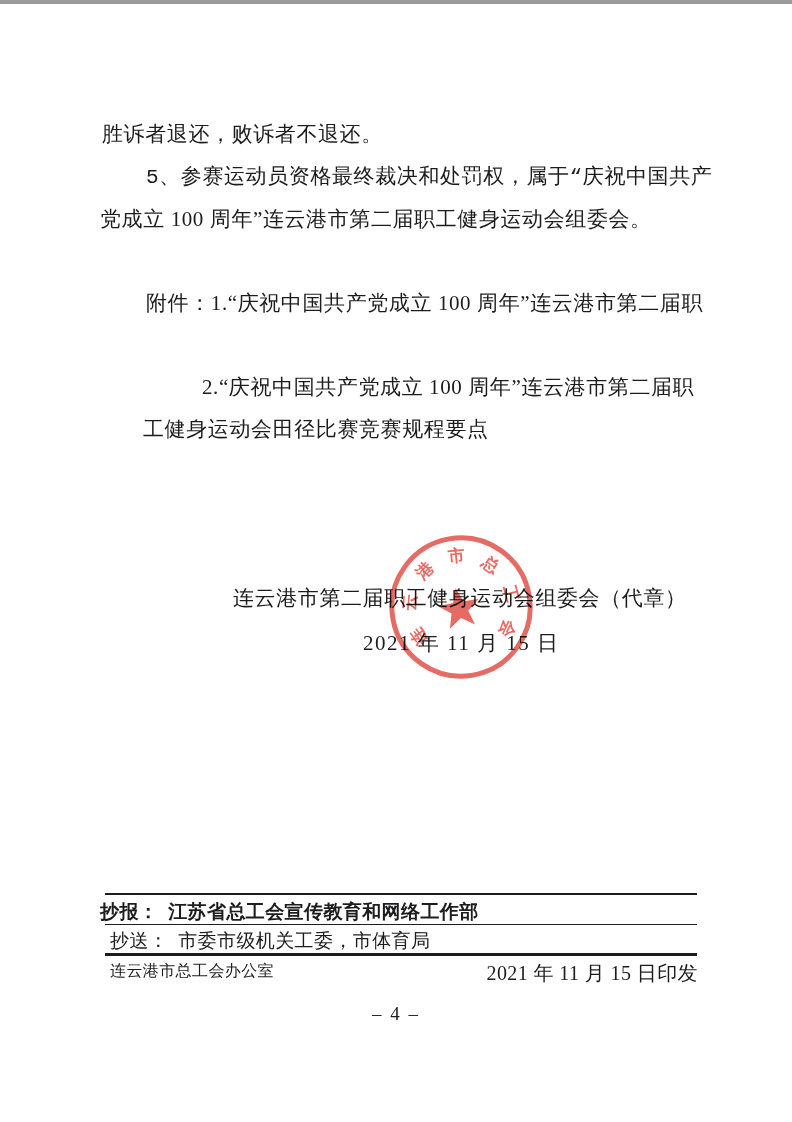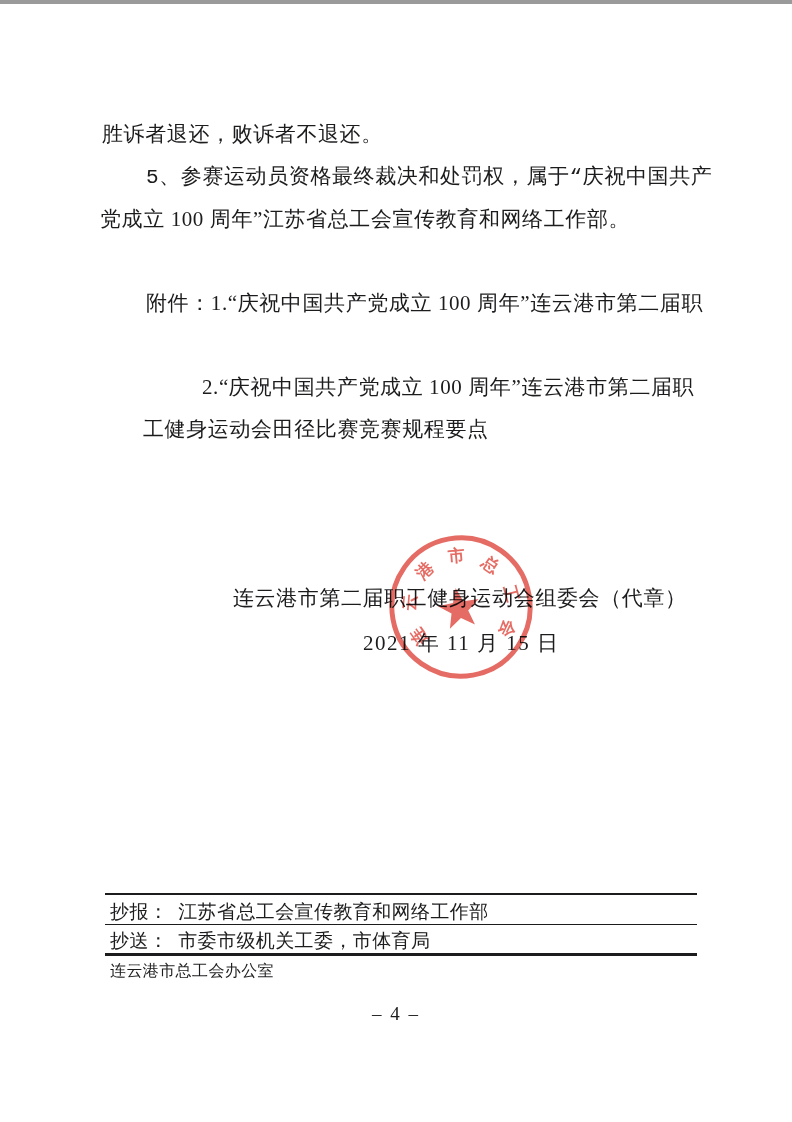--- a/index.html
+++ b/index.html
@@ -58,40 +58,40 @@
   .rule {
     position: absolute;
     left: 105px;
     width: 592px;
     background: #1c1c1e;
   }
   .rule1 { top: 889px; height: 2px; }
   .rule2 { top: 920px; height: 1px; }
   .rule3 { top: 949px; height: 3px; }
   .ftr { font-size: 19px; letter-spacing: 0.4px; }
-  .ftr-copy-report { left: 110px; top: 898px; }
+  .ftr-copy-report { left: 100px; top: 898px; font-weight: bold; }
   .ftr-copy-send   { left: 110px; top: 927px; }
   .ftr-office      { left: 110px; top: 959px; font-size: 16px; }
   .ftr-printdate   { top: 959px; right: 94px; left: auto; font-size: 20px; }
   .page-number {
     left: 0; right: 0; top: 1000px;
     text-align: center;
     font-size: 19px;
     letter-spacing: 2px;
   }
   .label-gap { display: inline-block; width: 10px; }
 </style>
 </head>
 <body>
 
 <div id="page">
 
   <div class="txt body-line1">胜诉者退还，败诉者不退还。</div>
   <div class="txt body-line2">5、参赛运动员资格最终裁决和处罚权，属于“庆祝中国共产</div>
-  <div class="txt body-line3">党成立 100 周年”江苏省总工会宣传教育和网络工作部。</div>
+  <div class="txt body-line3">党成立 100 周年”连云港市第二届职工健身运动会组委会。</div>
 
   <div class="txt att-line1">附件：1.“庆祝中国共产党成立 100 周年”连云港市第二届职</div>
   <div class="txt att-line3">2.“庆祝中国共产党成立 100 周年”连云港市第二届职</div>
   <div class="txt att-line4">工健身运动会田径比赛竞赛规程要点</div>
 
   <div class="txt sig-org">连云港市第二届职工健身运动会组委会（代章）</div>
   <div class="txt sig-date">2021 年 11 月 15 日</div>
 
   <div class="seal">
     <svg viewBox="0 0 160 160" xmlns="http://www.w3.org/2000/svg">
@@ -111,16 +111,17 @@
 
   <div class="rule rule1"></div>
   <div class="rule rule2"></div>
   <div class="rule rule3"></div>
 
   <div class="txt ftr ftr-copy-report"><span>抄报：</span><span class="label-gap"></span><span>江苏省总工会宣传教育和网络工作部</span></div>
 
   <div class="txt ftr ftr-copy-send"><span>抄送：</span><span class="label-gap"></span><span>市委市级机关工委，市体育局</span></div>
 
   <div class="txt ftr ftr-office">连云港市总工会办公室</div>
+  <div class="txt ftr ftr-printdate">2021 年 11 月 15 日印发</div>
 
   <div class="txt page-number">– 4 –</div>
 
 </div>
 
 </body></html>

